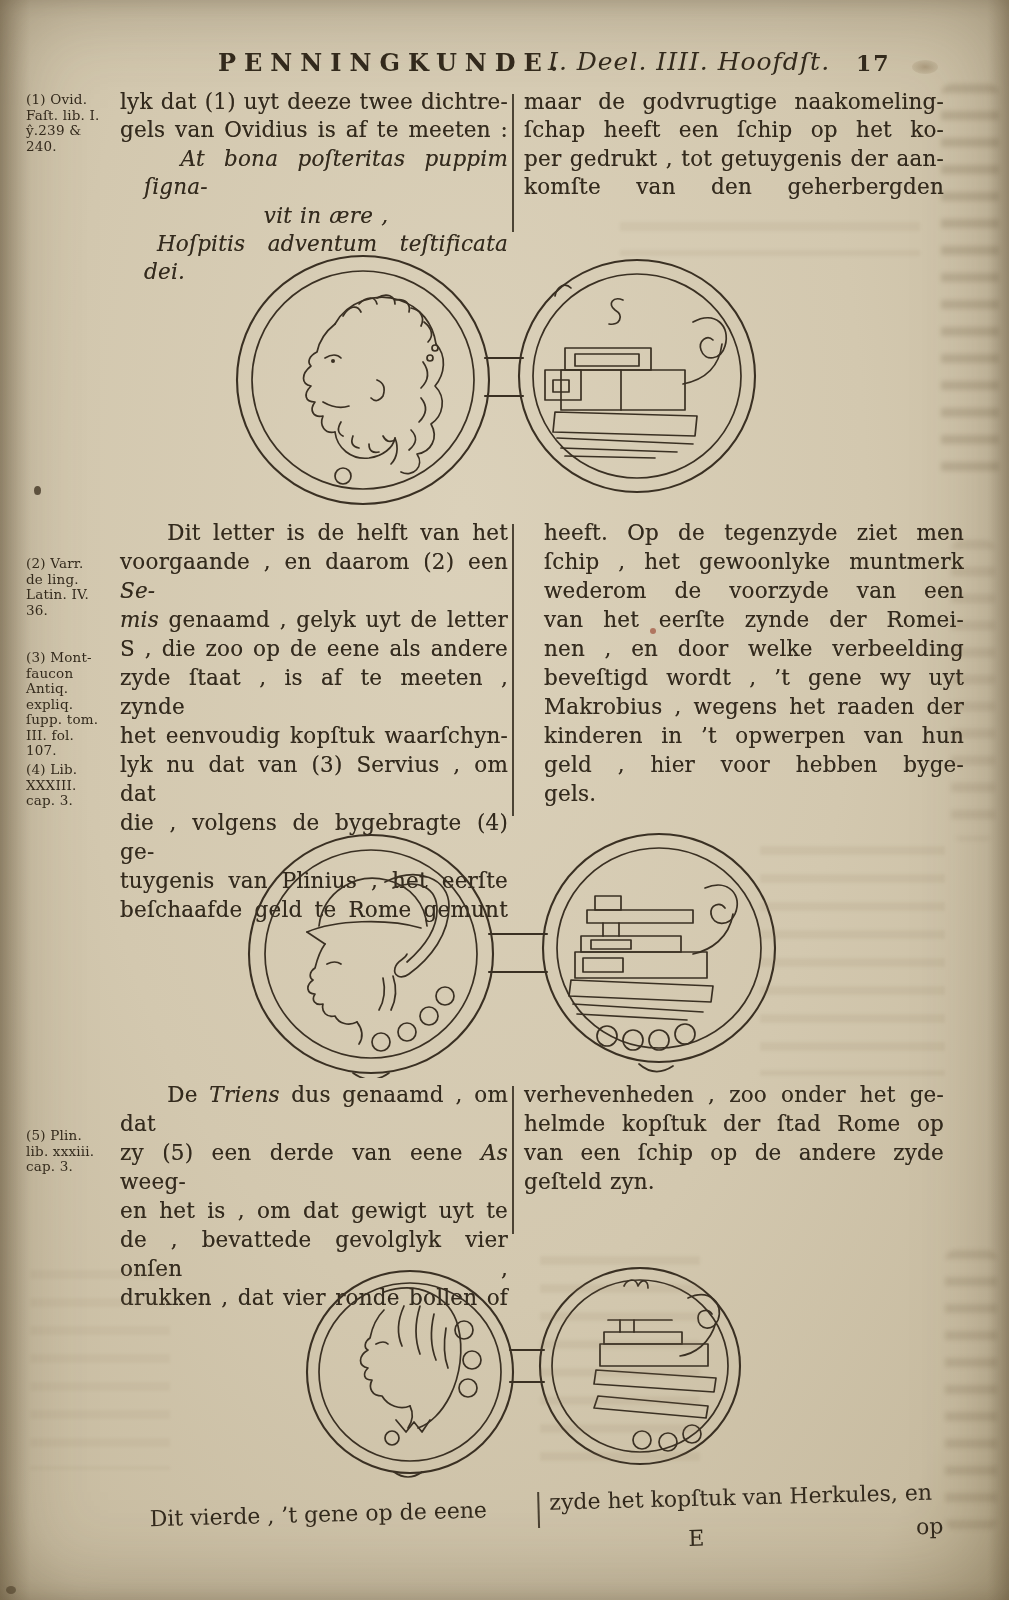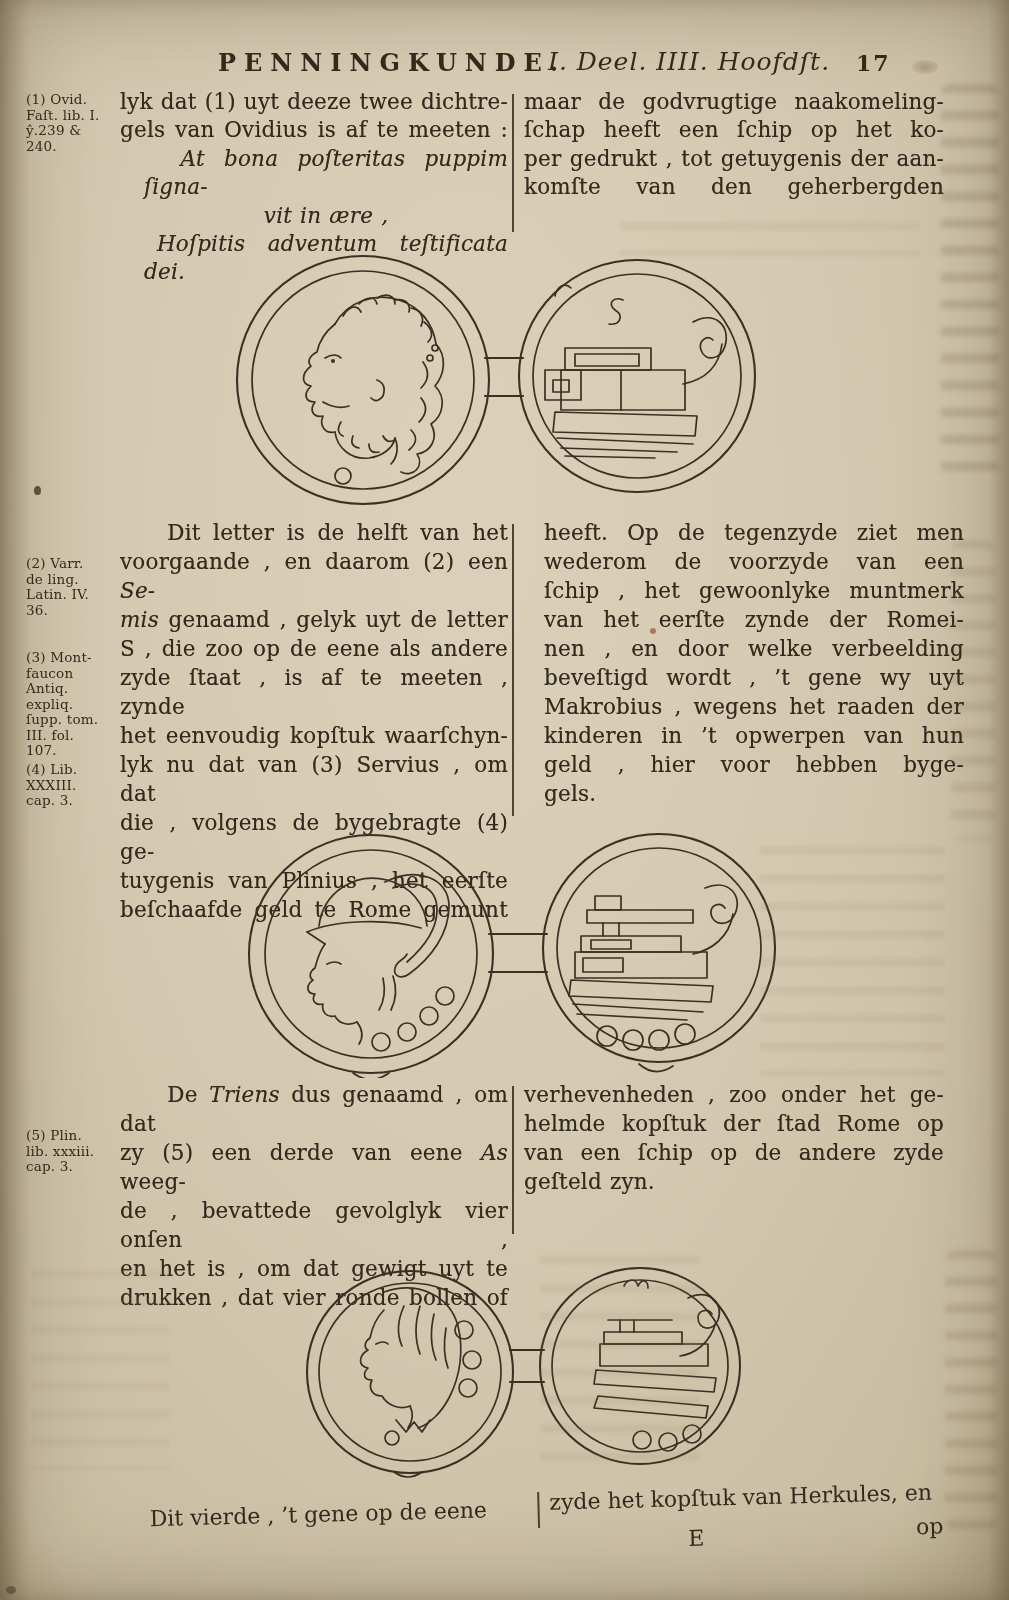--- a/index.html
+++ b/index.html
@@ -176,22 +176,22 @@
       <div class="ln f">zyde ſtaat , is af te meeten , zynde</div>
       <div class="ln f">het eenvoudig kopſtuk waarſchyn-</div>
       <div class="ln f">lyk nu dat van (3) Servius , om dat</div>
       <div class="ln f">die , volgens de bygebragte (4) ge-</div>
       <div class="ln f">tuygenis van Plinius , het eerſte</div>
       <div class="ln f">beſchaafde geld te Rome gemunt</div>
     </div>
   <div class="vrule" style="top:524px;left:512px;height:292px;"></div>
   <div class="tcol" style="top:518px;left:524px;width:420px;margin-left:20px;">
       <div class="ln f">heeft.  Op de tegenzyde ziet men</div>
+      <div class="ln f">ſchip , het gewoonlyke muntmerk</div>
       <div class="ln f">wederom de voorzyde van een</div>
-      <div class="ln f">ſchip , het gewoonlyke muntmerk</div>
       <div class="ln f">van het eerſte zynde der Romei-</div>
       <div class="ln f">nen , en door welke verbeelding</div>
       <div class="ln f">beveſtigd wordt , ’t gene wy uyt</div>
       <div class="ln f">Makrobius , wegens het raaden der</div>
       <div class="ln f">kinderen in ’t opwerpen van hun</div>
       <div class="ln f">geld , hier voor hebben byge-</div>
       <div class="ln l">gels.</div>
     </div>
 
   <div class="fig" style="left:235px;top:826px;">
@@ -248,22 +248,22 @@
             <circle cx="450" cy="208" r="10"></circle>
         </g>
         <path d="M404,238 q16,14 34,2" class="thin"></path>
       </g>
     </svg>
   </div>
 
   <div class="tcol" style="top:1080px;left:120px;width:388px;">
       <div class="ln ind20"><span>De </span><span class="it">Triens</span><span> dus genaamd , om dat</span></div>
       <div class="ln f"><span>zy (5) een derde van eene </span><span class="it">As</span><span> weeg-</span></div>
+      <div class="ln f">en het is , om dat gewigt uyt te</div>
       <div class="ln f">de , bevattede gevolglyk vier onſen ,</div>
-      <div class="ln f">en het is , om dat gewigt uyt te</div>
       <div class="ln f">drukken , dat vier ronde bollen of</div>
     </div>
   <div class="vrule" style="top:1086px;left:512px;height:148px;"></div>
   <div class="tcol" style="top:1080px;left:524px;width:420px;">
       <div class="ln f">verhevenheden , zoo onder het ge-</div>
       <div class="ln f">helmde kopſtuk der ſtad Rome op</div>
       <div class="ln f">van een ſchip op de andere zyde</div>
       <div class="ln l">geſteld zyn.</div>
     </div>
 

